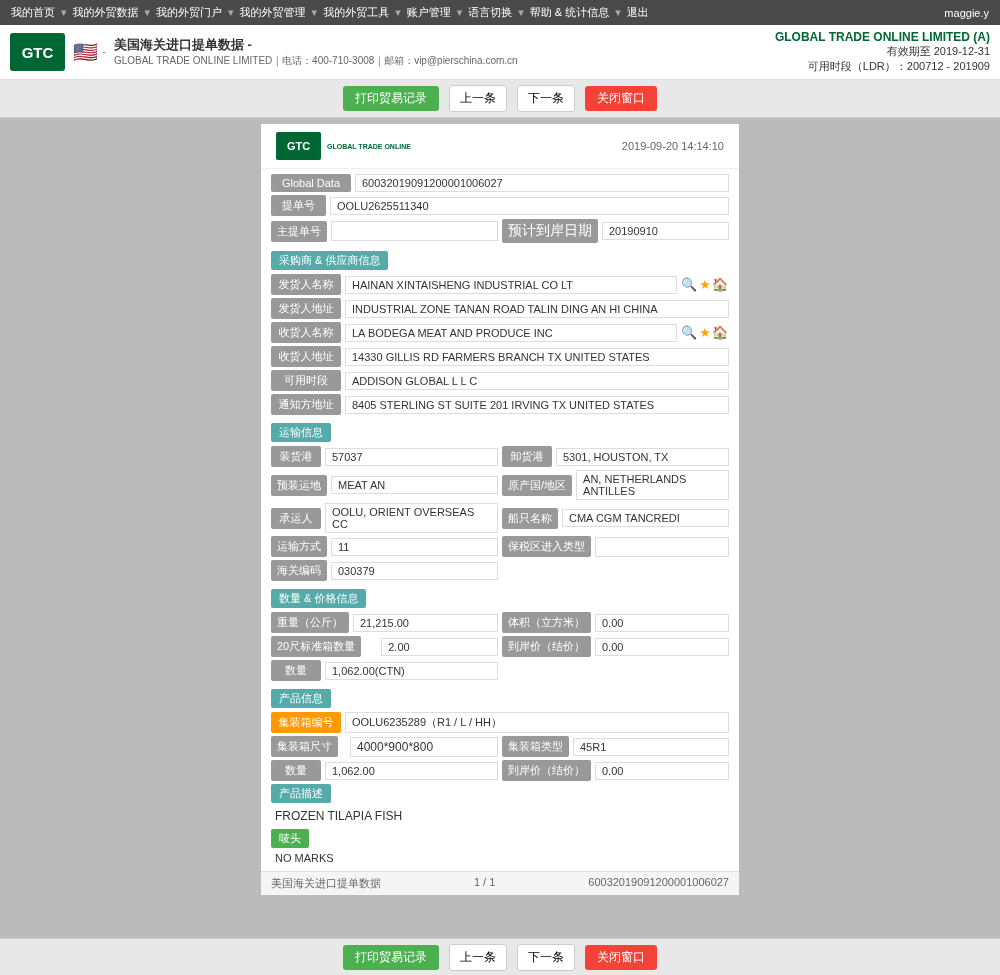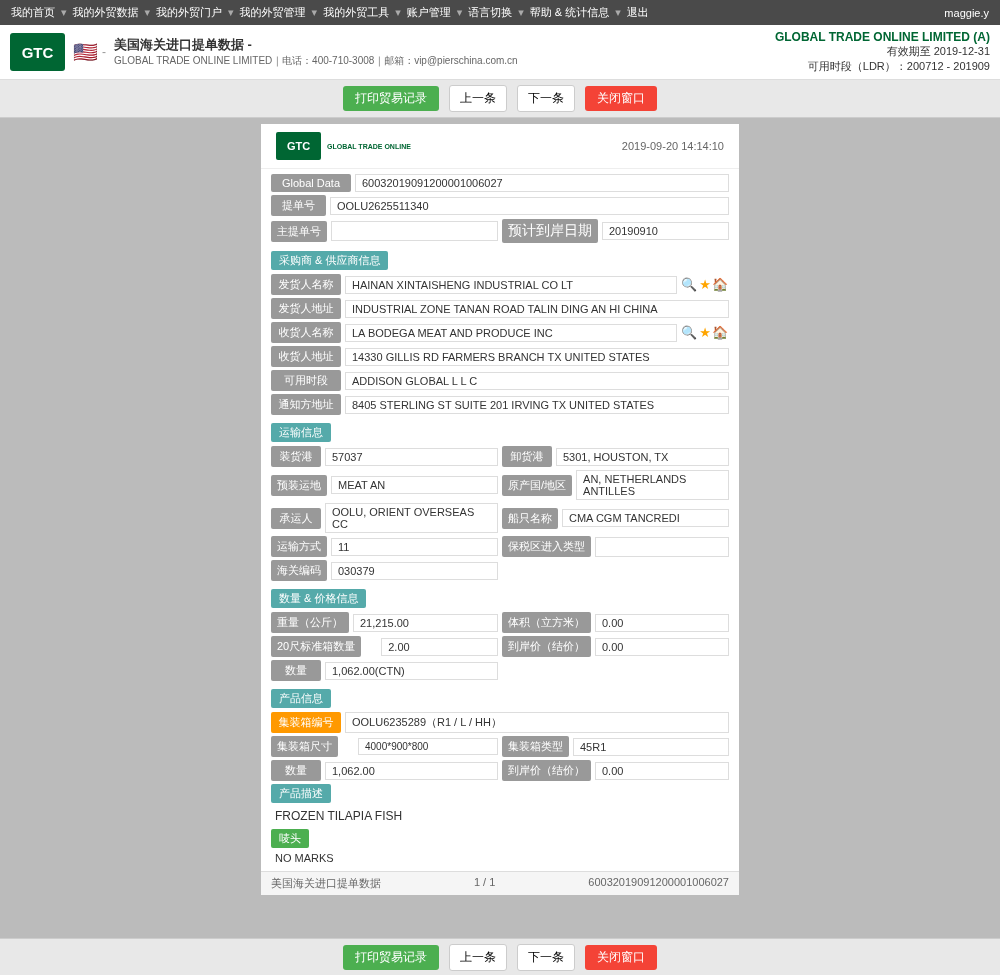--- a/index.html
+++ b/index.html
@@ -237,21 +237,21 @@
       <div style="background:#5aa;color:white;font-size:11px;padding:2px 8px;border-radius:2px;margin-bottom:4px;display:inline-block;">产品信息</div>
       
       <div style="display:flex;align-items:center;margin-bottom:3px;">
         <button style="background:#f90;color:white;font-size:11px;padding:3px 6px;border-radius:2px;min-width:70px;text-align:center;flex-shrink:0;border:none;cursor:pointer;">集装箱编号</button>
         <div style="background:#fff;border:1px solid #ddd;font-size:11px;padding:2px 6px;flex:1;margin-left:4px;">OOLU6235289（R1 / L / HH）</div>
       </div>
       
       <div style="display:flex;align-items:center;margin-bottom:3px;gap:4px;">
         <div style="display:flex;align-items:center;flex:1;gap:8px;">
           <div style="background:#999;color:white;font-size:11px;padding:3px 6px;border-radius:2px;min-width:60px;text-align:center;flex-shrink:0;">集装箱尺寸</div>
-          <div style="background:#fff;border:1px solid #ddd;font-size:10px;padding:2px 6px;flex:1;margin-left:12px;">4000*900*800</div>
+          <div style="background:#fff;border:1px solid #ddd;font-size:12px;padding:2px 6px;flex:1;margin-left:4px;">4000*900*800</div>
         </div>
         <div style="display:flex;align-items:center;flex:1;">
           <div style="background:#999;color:white;font-size:11px;padding:3px 6px;border-radius:2px;min-width:60px;text-align:center;flex-shrink:0;">集装箱类型</div>
           <div style="background:#fff;border:1px solid #ddd;font-size:11px;padding:2px 6px;flex:1;margin-left:4px;">45R1</div>
         </div>
       </div>
       
       <div style="display:flex;align-items:center;margin-bottom:3px;gap:4px;">
         <div style="display:flex;align-items:center;flex:1;">
           <div style="background:#999;color:white;font-size:11px;padding:3px 6px;border-radius:2px;min-width:50px;text-align:center;flex-shrink:0;">数量</div>

